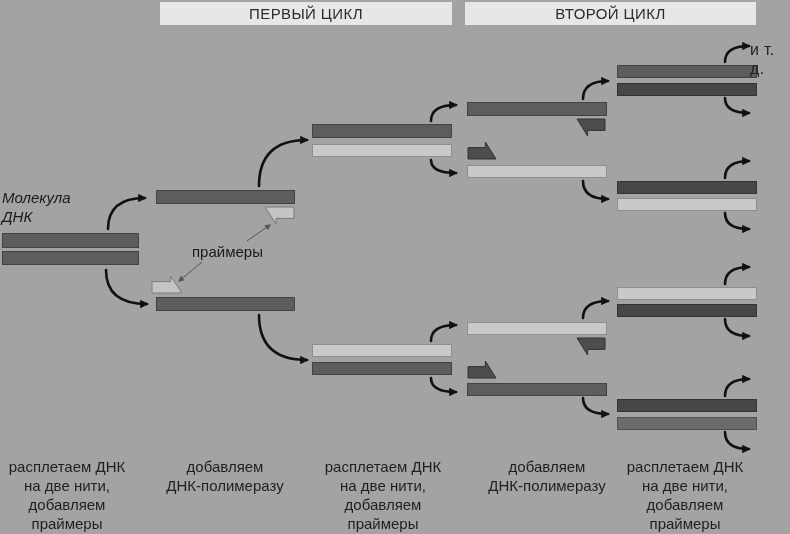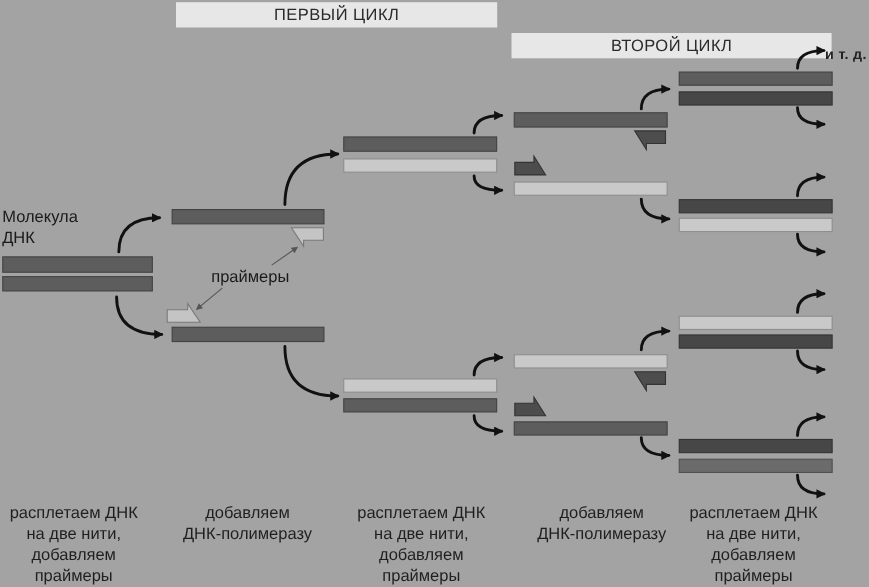--- a/index.html
+++ b/index.html
@@ -6,25 +6,25 @@
   .canvas{
     position:relative;width:790px;height:534px;background:#a3a3a3;
     font-family:"Liberation Sans",sans-serif;color:#1a1a1a;overflow:hidden;
   }
   .hdr{
     position:absolute;top:2px;height:23px;background:#e7e7e7;
     display:flex;align-items:center;justify-content:center;
     font-size:15px;letter-spacing:.4px;color:#2b2b2b;
   }
   .hdr1{left:160px;width:292px;}
-  .hdr2{left:465px;width:291px;margin-top:28px;}
+  .hdr2{left:465px;width:291px;}
   .lbl{position:absolute;font-size:15px;line-height:19px;}
-  #molecule-label{left:2px;top:188px;}
+  #molecule-label{left:2px;top:188px;font-style:italic;}
   #primers-label{left:192px;top:242px;}
-  #etc-label{left:750px;top:40px;font-size:13px;font-weight:bold;letter-spacing:.3px;color:#222;}
+  #etc-label{left:750px;top:40px;font-size:16px;font-weight:normal;letter-spacing:.3px;color:#222;}
   .step{
     position:absolute;top:457px;transform:translateX(-50%);
     text-align:center;font-size:15px;line-height:19px;white-space:nowrap;color:#1f1f1f;
   }
   #diagram-svg{position:absolute;left:0;top:0;}
 </style>
 </head>
 <body>
 
 <div class="canvas">

